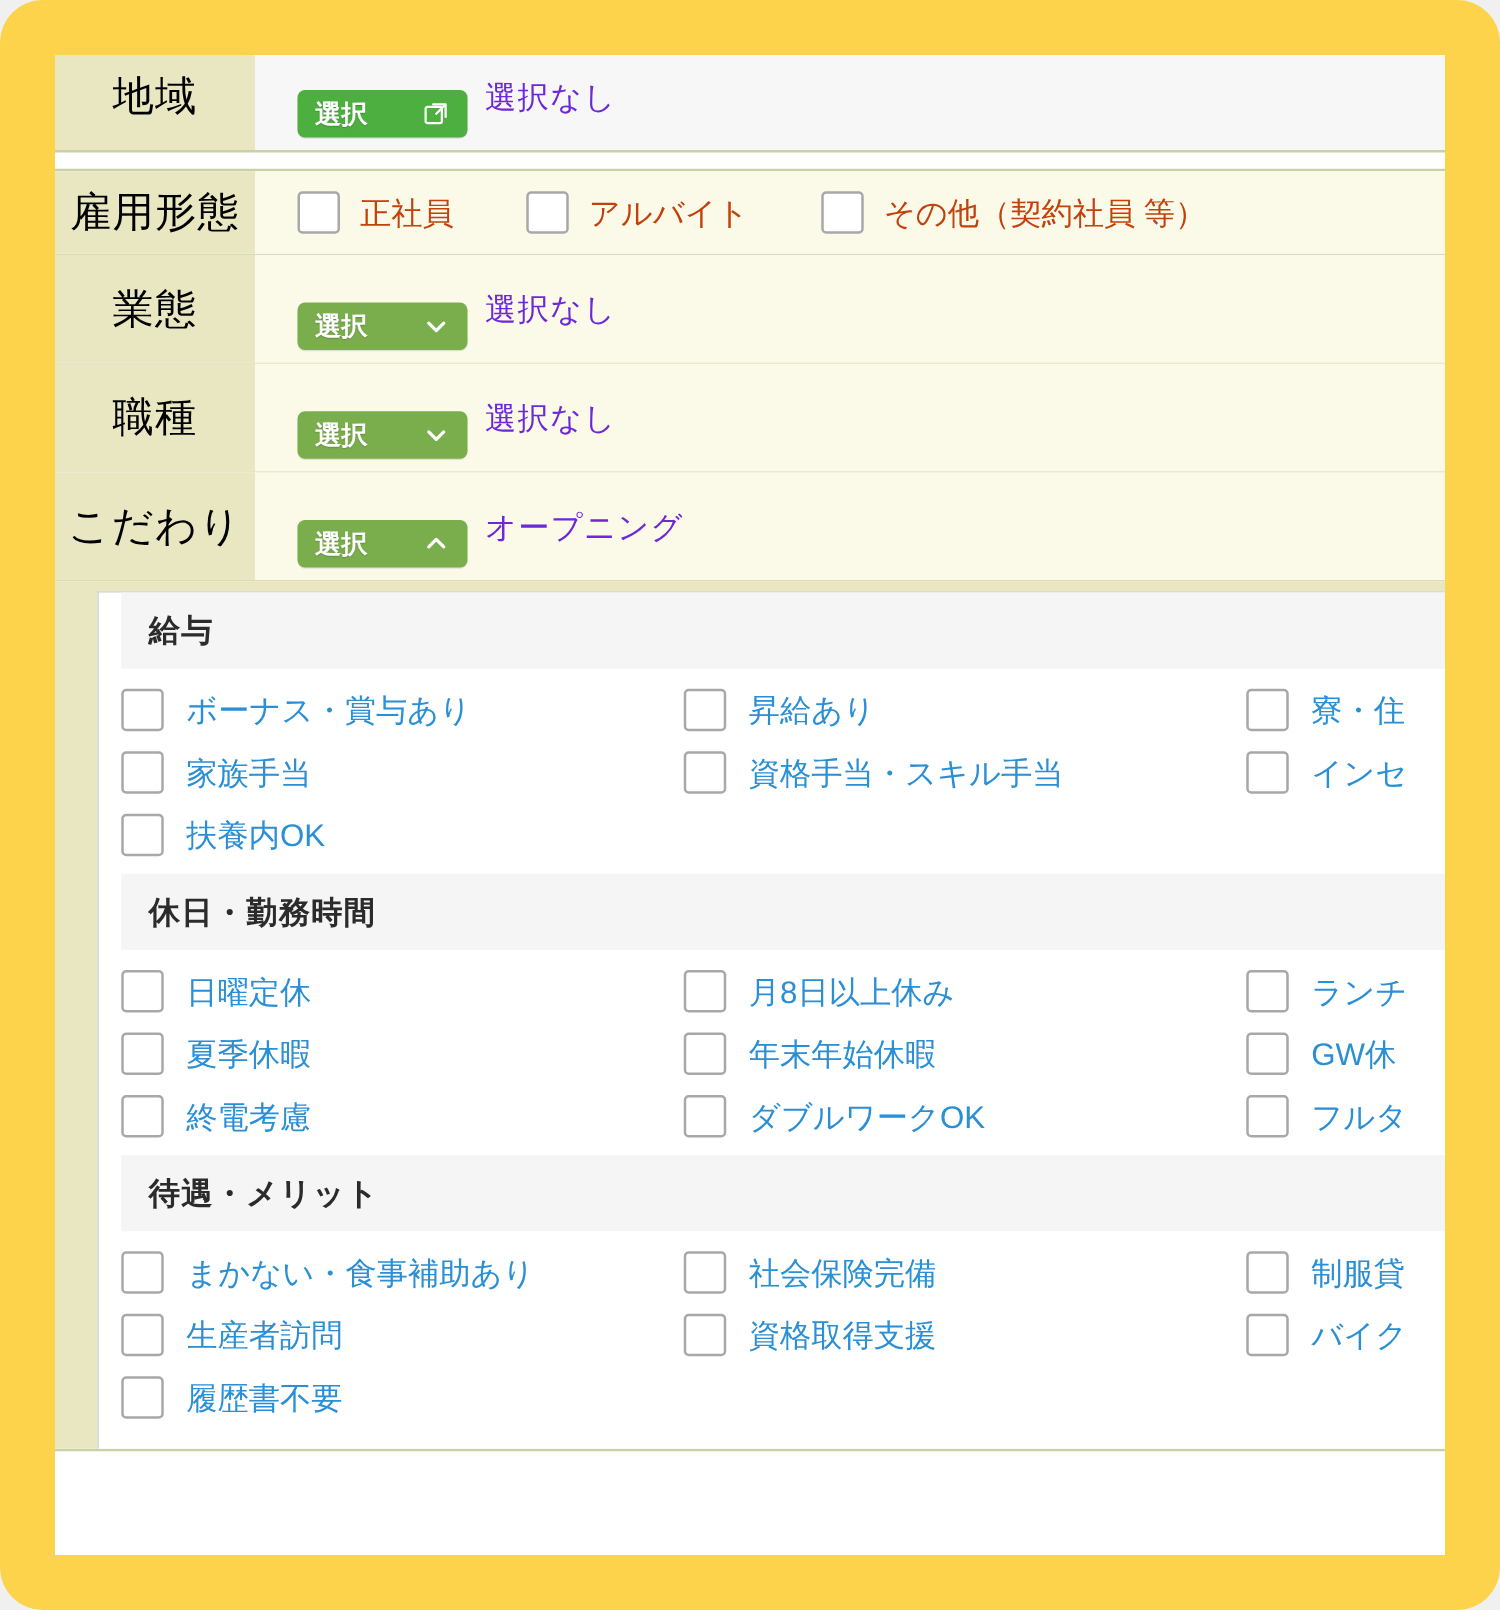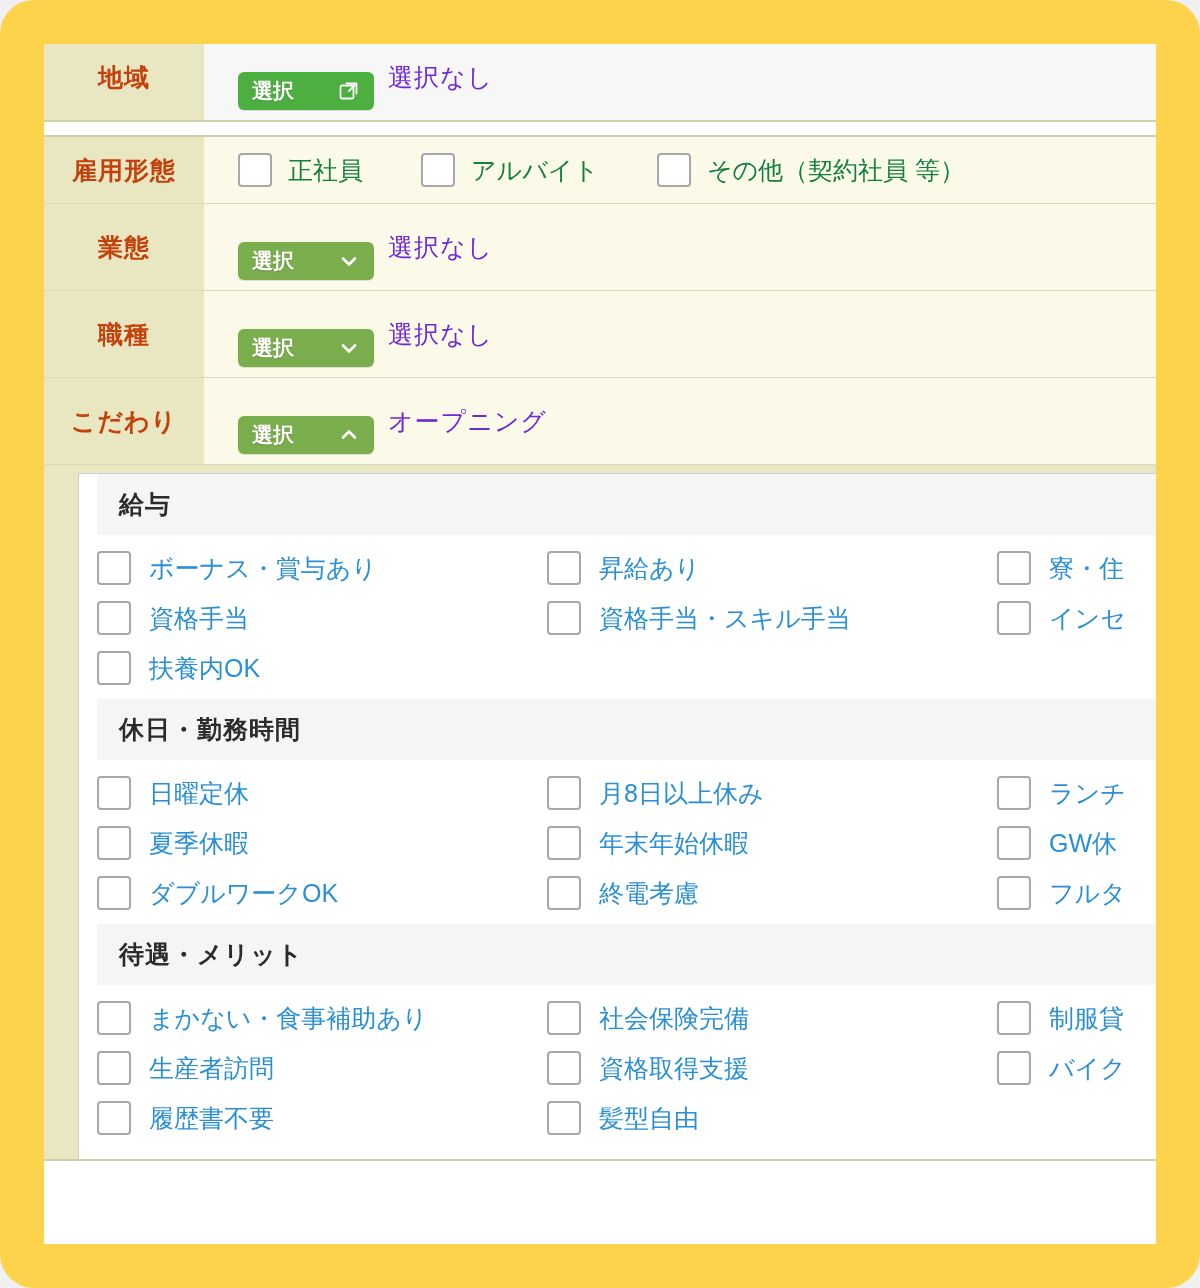--- a/index.html
+++ b/index.html
@@ -62,23 +62,23 @@
     border-bottom: 1px solid #d8dcb4;
   }
   .cond-row:last-child { border-bottom: none; }
 
   .cond-label {
     flex: 0 0 160px;
     background: #e9e7c1;
     display: flex;
     align-items: center;
     justify-content: center;
-    font-size: 25px;
-    font-weight: bold;
-    color: #c2410c;
+    font-size: 33px;
+    font-weight: normal;
+    color: #000000;
     letter-spacing: 1px;
     padding: 6px 4px;
     box-sizing: border-box;
   }
   .cond-value {
     flex: 1 1 auto;
     background: #fbfae8;
     display: flex;
     align-items: center;
     padding: 10px 0 10px 34px;
@@ -141,21 +141,21 @@
     width: 34px;
     height: 34px;
     box-sizing: border-box;
     border: 2px solid #a8a8a8;
     border-radius: 4px;
     background: #ffffff;
     flex: 0 0 auto;
   }
   .cb-inline .cb-label {
     font-size: 25px;
-    color: #15803d;
+    color: #c2410c;
     white-space: nowrap;
   }
 
   
   .kodawari-panel {
     margin: 0 0 0 34px;
     background: #ffffff;
     border: 1px solid #d0d0d0;
     border-bottom: none;
     width: 1250px;
@@ -297,21 +297,21 @@
               <label class="cb-grid-item">
                 <span class="cbox"></span>
                 <span class="cb-label">昇給あり</span>
               </label>
               <label class="cb-grid-item">
                 <span class="cbox"></span>
                 <span class="cb-label">寮・住</span>
               </label>
               <label class="cb-grid-item">
                 <span class="cbox"></span>
-                <span class="cb-label">資格手当</span>
+                <span class="cb-label">家族手当</span>
               </label>
               <label class="cb-grid-item">
                 <span class="cbox"></span>
                 <span class="cb-label">資格手当・スキル手当</span>
               </label>
               <label class="cb-grid-item">
                 <span class="cbox"></span>
                 <span class="cb-label">インセ</span>
               </label>
               <label class="cb-grid-item">
@@ -345,25 +345,25 @@
               <label class="cb-grid-item">
                 <span class="cbox"></span>
                 <span class="cb-label">年末年始休暇</span>
               </label>
               <label class="cb-grid-item">
                 <span class="cbox"></span>
                 <span class="cb-label">GW休</span>
               </label>
               <label class="cb-grid-item">
                 <span class="cbox"></span>
+                <span class="cb-label">終電考慮</span>
+              </label>
+              <label class="cb-grid-item">
+                <span class="cbox"></span>
                 <span class="cb-label">ダブルワークOK</span>
-              </label>
-              <label class="cb-grid-item">
-                <span class="cbox"></span>
-                <span class="cb-label">終電考慮</span>
               </label>
               <label class="cb-grid-item">
                 <span class="cbox"></span>
                 <span class="cb-label">フルタ</span>
               </label>
             </div>
 
             <div class="section-head">待遇・メリット</div>
             <div class="section-grid">
               <label class="cb-grid-item">
@@ -386,24 +386,20 @@
                 <span class="cbox"></span>
                 <span class="cb-label">資格取得支援</span>
               </label>
               <label class="cb-grid-item">
                 <span class="cbox"></span>
                 <span class="cb-label">バイク</span>
               </label>
               <label class="cb-grid-item">
                 <span class="cbox"></span>
                 <span class="cb-label">履歴書不要</span>
-              </label>
-              <label class="cb-grid-item">
-                <span class="cbox"></span>
-                <span class="cb-label">髪型自由</span>
               </label>
               <label class="cb-grid-item empty">
                 <span class="cbox"></span>
                 <span class="cb-label"></span>
               </label>
             </div>
 
           </div>
         </div>
 

